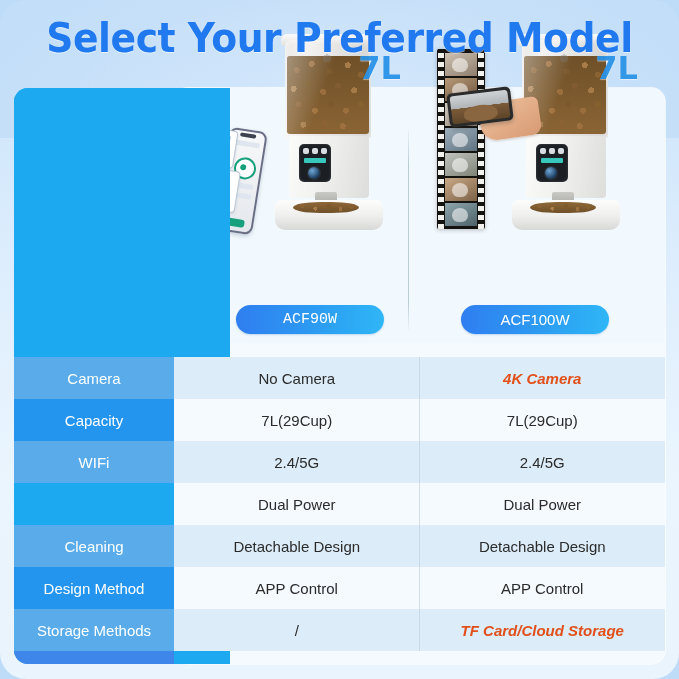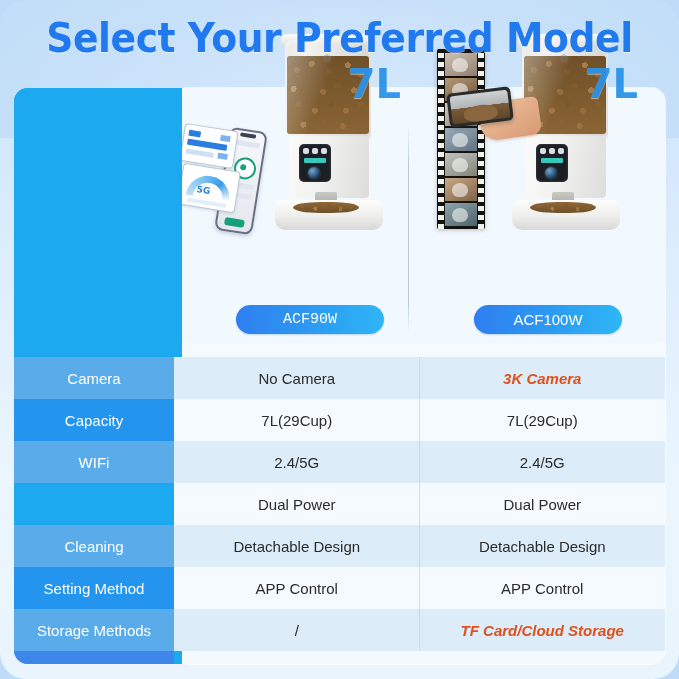--- a/index.html
+++ b/index.html
@@ -44,20 +44,21 @@
     position:absolute;left:234px;top:42px;width:1px;height:200px;
     background:linear-gradient(180deg,rgba(185,203,214,.15),#b9cbd6 18%,#b9cbd6 86%,rgba(185,203,214,.1));
   }
 
   
   .labelcol{
     position:absolute;left:14px;top:88px;width:168px;height:576px;
     border-radius:14px 0 0 14px;
     background:#1ca9f0;
     overflow:hidden;
+    padding-left:48px;
   }
   .labelhead{position:absolute;left:0;top:0;width:160px;height:269px;background:#1ca9f0;}
   .labelfoot{position:absolute;left:0;bottom:0;width:160px;height:27px;background:#3f86ea;}
   .lblrow{
     position:absolute;left:0;width:160px;height:42px;
     display:flex;align-items:center;justify-content:center;
     color:#ffffff;font-size:15px;
   }
   .lblrow.dark{background:#2495ef;}
   .lblrow.light{background:#59ace9;}
@@ -82,21 +83,21 @@
   
   .badge{
     position:absolute;top:305px;height:29px;min-width:112px;padding:0 18px;
     border-radius:15px;
     background:linear-gradient(90deg,#2f7ef0 0%,#2ca5f3 70%,#30b6f7 100%);
     color:#fff;font-size:15px;
     display:flex;align-items:center;justify-content:center;
     box-shadow:0 1px 2px rgba(40,110,190,.25);
   }
   .badge.left{left:236px;font-family:Liberation Mono, monospace;}
-  .badge.right{left:474px;}
+  .badge.right{left:461px;}
 
   
   .prod{position:absolute;width:150px;height:200px;}
   .prod.p1{left:253px;top:32px;}
   .prod.p2{left:490px;top:32px;}
 
   .hopper{
     position:absolute;left:32px;top:8px;width:86px;height:98px;
     background:linear-gradient(100deg,#e9e9e7 0%,#f4f3f1 22%,#dcdcda 70%,#cfcfcd 100%);
     border-radius:7px 7px 3px 3px;
@@ -129,23 +130,23 @@
       radial-gradient(circle at 20% 88%, #a9804d 0 3px, transparent 3px),
       radial-gradient(circle at 46% 86%, #8a6234 0 3px, transparent 3px),
       radial-gradient(circle at 68% 90%, #9d7040 0 3px, transparent 3px),
       linear-gradient(180deg,#6f5028,#8a6434);
   }
   .kibble:after{
     content:"";position:absolute;inset:0;
     background:linear-gradient(110deg,rgba(255,255,255,.38),rgba(255,255,255,0) 45%);
   }
   .sevenl{
-    position:absolute;right:2px;top:32px;
+    position:absolute;right:2px;top:20px;
     font-family:"DejaVu Sans",sans-serif;
-    font-weight:bold;font-size:40px;line-height:1;
+    font-weight:bold;font-size:32px;line-height:1;
     color:#2a93e8;opacity:.94;
     text-shadow:0 1px 1px rgba(255,255,255,.55);
     z-index:4;
   }
   .body{
     position:absolute;left:36px;top:104px;width:80px;height:62px;
     background:linear-gradient(100deg,#fbfbfa 0%,#f0f0ee 45%,#dddddb 100%);
     border-radius:4px;
   }
   .panel{
@@ -374,27 +375,27 @@
   <div class="badge left">ACF90W</div>
   <div class="badge right">ACF100W</div>
 
   <div class="labelcol">
     <div class="labelhead"></div>
     <div class="labelfoot"></div>
     <div class="lblrow light" style="top:269px">Camera</div>
     <div class="lblrow dark" style="top:311px">Capacity</div>
     <div class="lblrow light" style="top:353px">WIFi</div>
     <div class="lblrow light" style="top:437px">Cleaning</div>
-    <div class="lblrow dark" style="top:479px">Setting Method</div>
+    <div class="lblrow dark" style="top:479px">Design Method</div>
     <div class="lblrow light" style="top:521px">Storage Methods</div>
   </div>
 
   <div class="valrow tint" style="top:357px">
     <div class="vcell">No Camera<span class="vsep"></span></div>
-    <div class="vcell hl">3K Camera</div>
+    <div class="vcell hl">4K Camera</div>
   </div>
   <div class="valrow plain" style="top:399px">
     <div class="vcell">7L(29Cup)<span class="vsep"></span></div>
     <div class="vcell">7L(29Cup)</div>
   </div>
   <div class="valrow tint" style="top:441px">
     <div class="vcell">2.4/5G<span class="vsep"></span></div>
     <div class="vcell">2.4/5G</div>
   </div>
   <div class="valrow plain" style="top:483px">

